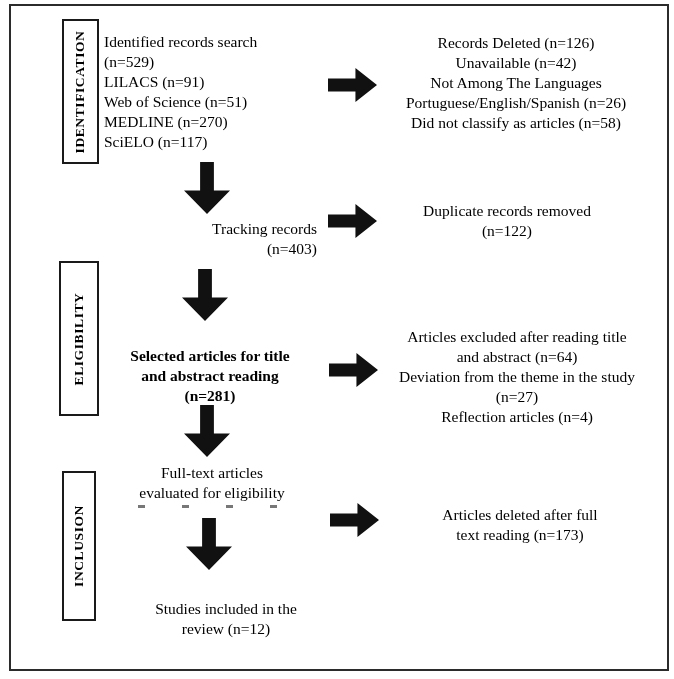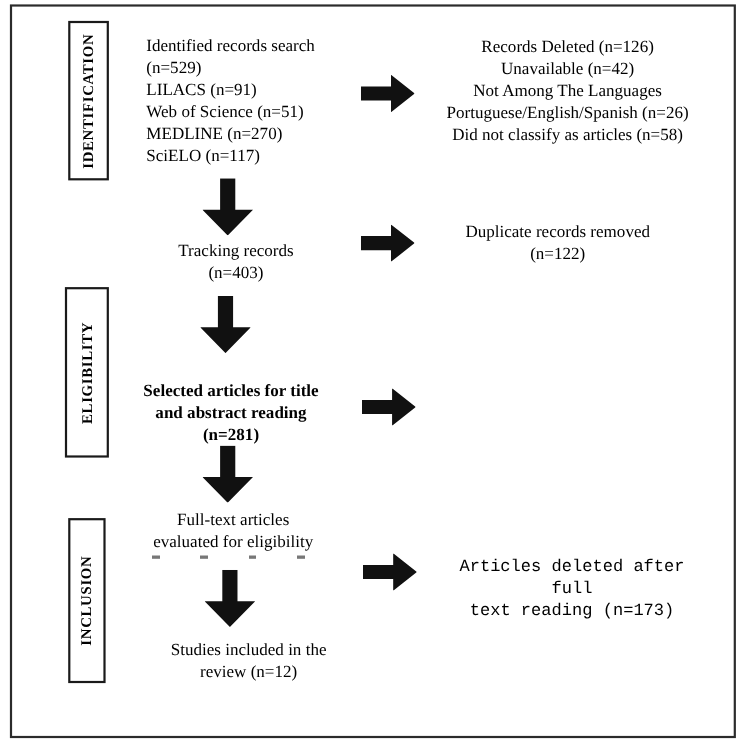--- a/index.html
+++ b/index.html
@@ -59,30 +59,30 @@
     width: 172px; height: 3px;
     background: repeating-linear-gradient(90deg, #4a4a4a 0 7px, transparent 7px 44px);
     opacity: 0.75;
   }
 
   
   #stage-identification { left: 62px; top: 19px;  width: 33px; height: 141px; }
   #stage-eligibility    { left: 59px; top: 261px; width: 36px; height: 151px; }
   #stage-inclusion      { left: 62px; top: 471px; width: 30px; height: 146px; }
 
-  #box-identified { left: 133px; top: 32px;  width: 210px; }
-  #box-tracking   { left: 112px; top: 219px; width: 205px; }
+  #box-identified { left: 104px; top: 32px;  width: 210px; }
+  #box-tracking   { left: 112px; top: 219px; width: 205px; text-align: right; }
   #box-selected   { left: 100px; top: 346px; width: 220px; font-weight: bold; }
   #box-fulltext   { left: 102px; top: 463px; width: 220px; font-family: Liberation Serif, serif; }
-  #box-included   { left: 116px; top: 581px; width: 220px; }
+  #box-included   { left: 116px; top: 599px; width: 220px; }
 
   #side-deleted    { left: 370px; top: 33px;  width: 292px; }
   #side-duplicates { left: 377px; top: 201px; width: 260px; }
   #side-excluded   { left: 374px; top: 327px; width: 286px; }
-  #side-ftdeleted  { left: 398px; top: 505px; width: 244px; font-family: Liberation Mono, monospace; }
+  #side-ftdeleted  { left: 398px; top: 505px; width: 244px; }
 
   #arrow-r1 { left: 328px; top: 68px; }
   #arrow-r2 { left: 328px; top: 204px; }
   #arrow-r3 { left: 329px; top: 353px; }
   #arrow-r4 { left: 330px; top: 503px; }
 
   #arrow-d1 { left: 184px; top: 162px; }
   #arrow-d2 { left: 182px; top: 269px; }
   #arrow-d3 { left: 184px; top: 405px; }
   #arrow-d4 { left: 186px; top: 518px; }
@@ -121,20 +121,25 @@
   <div class="tblock center" id="box-included">Studies included in the
 review (n=12)</div>
 
   <div class="tblock center" id="side-deleted">Records Deleted (n=126)
 Unavailable (n=42)
 Not Among The Languages
 Portuguese/English/Spanish (n=26)
 Did not classify as articles (n=58)</div>
   <div class="tblock center" id="side-duplicates">Duplicate records removed
 (n=122)</div>
+  <div class="tblock center" id="side-excluded">Articles excluded after reading title
+and abstract (n=64)
+Deviation from the theme in the study
+(n=27)
+Reflection articles (n=4)</div>
   <div class="tblock center" id="side-ftdeleted">Articles deleted after full
 text reading (n=173)</div>
 
   <div class="arrow-right" id="arrow-r1"></div>
   <div class="arrow-right" id="arrow-r2"></div>
   <div class="arrow-right" id="arrow-r3"></div>
   <div class="arrow-right" id="arrow-r4"></div>
 
   <div class="arrow-down" id="arrow-d1"></div>
   <div class="arrow-down" id="arrow-d2"></div>

